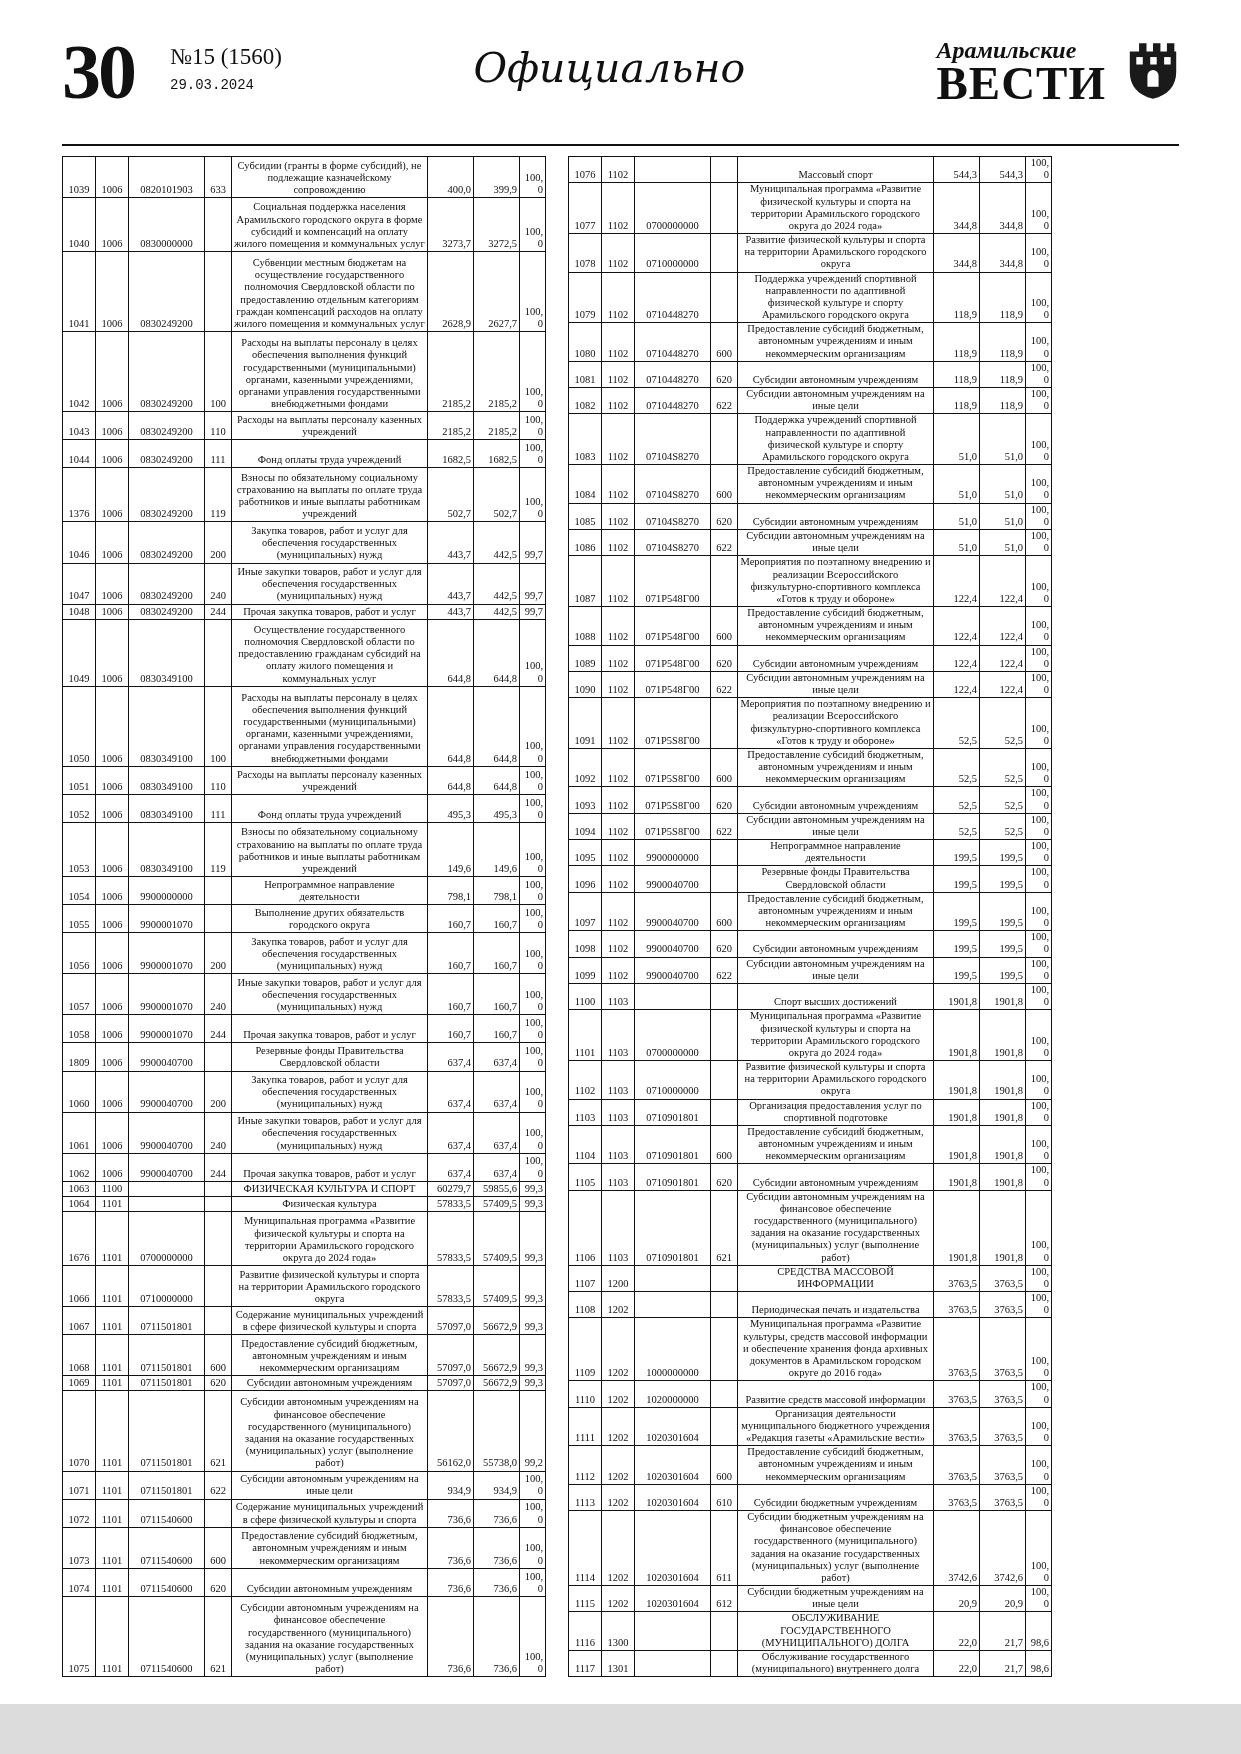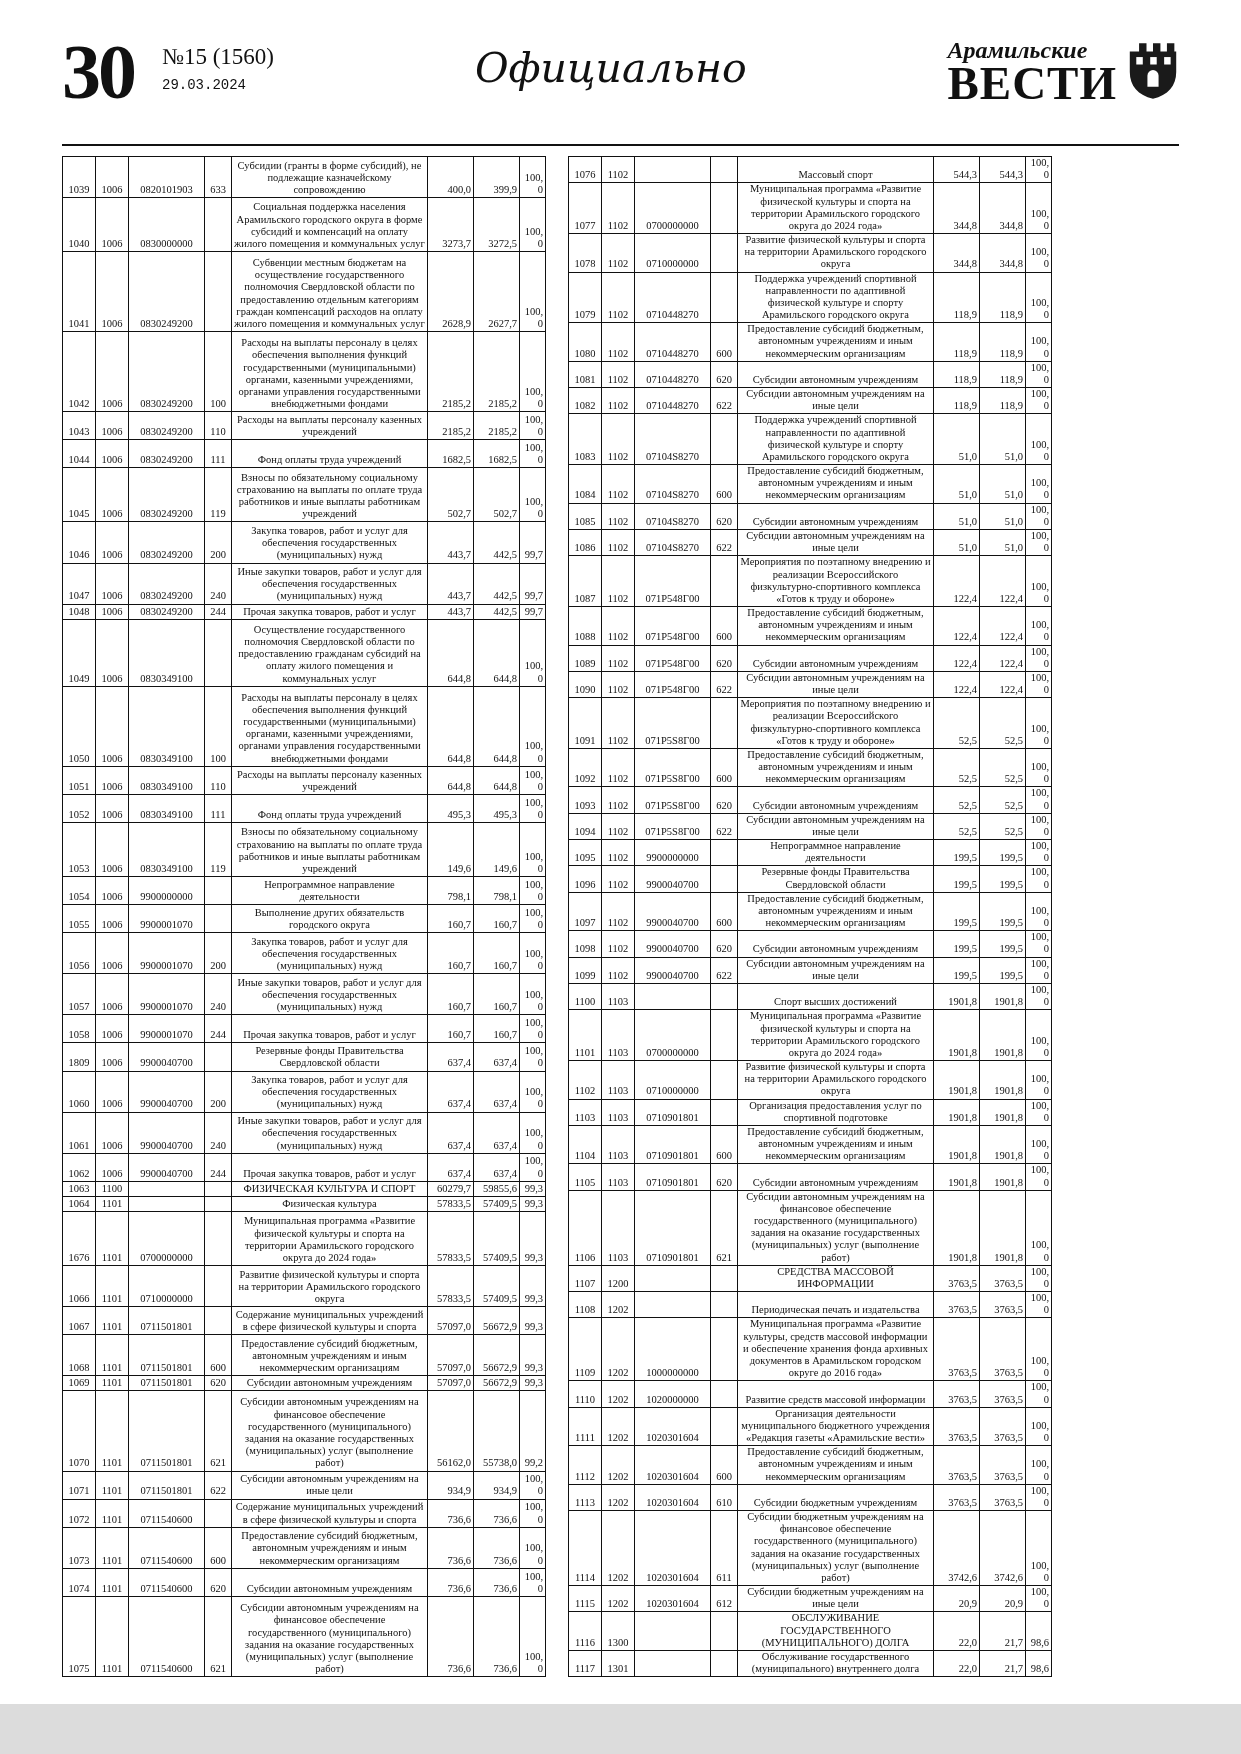--- a/index.html
+++ b/index.html
@@ -10,29 +10,29 @@
     box-sizing:border-box;overflow:hidden;position:relative;
   }
   
   .header{
     display:flex;align-items:flex-start;
     padding:36px 62px 0 62px;height:100px;
   }
   .page-num{
     font-size:78px;font-weight:bold;line-height:0.92;letter-spacing:-3px;
   }
-  .issue-block{margin-left:28px;padding-top:8px;}
+  .issue-block{margin-left:36px;padding-top:8px;}
   .issue-no{font-size:23px;line-height:1.1;}
   .issue-date{font-size:14px;margin-top:8px;font-family:Liberation Mono, monospace;}
   .section-title{
     flex:1;text-align:center;
     font-family:"DejaVu Serif", serif;font-style:italic;
     font-size:41px;line-height:1;padding-top:12px;
   }
-  .brand{display:flex;align-items:flex-start;gap:10px;padding-top:2px;}
+  .brand{display:flex;align-items:flex-start;gap:21px;padding-top:2px;}
   .brand-text{text-align:left;}
   .brand-top{font-style:italic;font-weight:bold;font-size:24px;line-height:1;}
   .brand-bottom{font-weight:bold;font-size:47px;line-height:0.92;letter-spacing:1px;}
   .crest{width:52px;height:62px;margin-top:2px;}
   .header-rule{border-top:2px solid #111;margin:8px 62px 0 62px;}
 
   
   .columns{display:flex;gap:22px;padding:10px 0 0 62px;}
   table.budget{
     border-collapse:collapse;table-layout:fixed;width:483px;
@@ -144,21 +144,21 @@
             <td class="c0">1044</td>
             <td class="c1">1006</td>
             <td class="c2">0830249200</td>
             <td class="c3">111</td>
             <td class="c4">Фонд оплаты труда учреждений</td>
             <td class="c5">1682,5</td>
             <td class="c6">1682,5</td>
             <td class="c7">100,0</td>
           </tr>
           <tr>
-            <td class="c0">1045</td>
+            <td class="c0">1376</td>
             <td class="c1">1006</td>
             <td class="c2">0830249200</td>
             <td class="c3">119</td>
             <td class="c4">Взносы по обязательному социальному страхованию на выплаты по оплате труда работников и иные выплаты работникам учреждений</td>
             <td class="c5">502,7</td>
             <td class="c6">502,7</td>
             <td class="c7">100,0</td>
           </tr>
           <tr>
             <td class="c0">1046</td>

